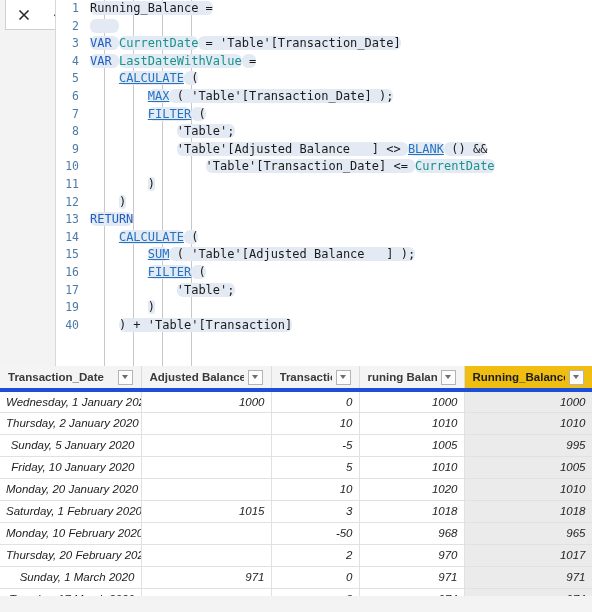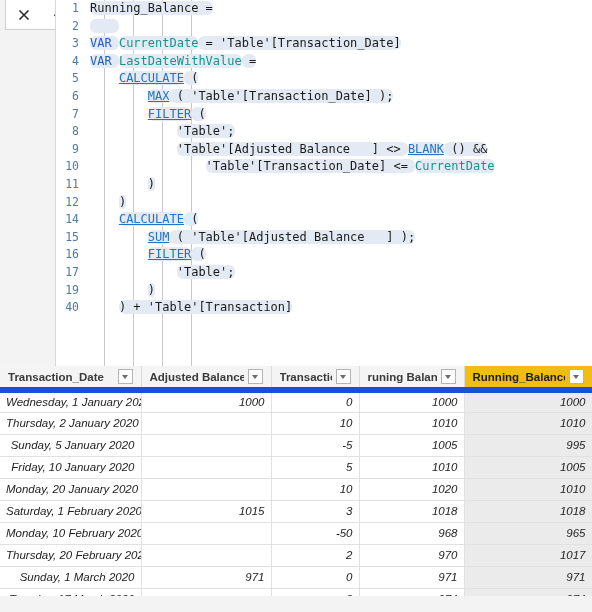--- a/index.html
+++ b/index.html
@@ -86,21 +86,21 @@
   }
   table.grid th {
     background: #f4f4f4;
     color: #3a3a3a;
     font-family: "Liberation Sans", sans-serif;
     font-size: 11.5px;
     font-weight: bold;
     height: 24px;
     padding: 0 8px;
     border-right: 1px solid #dcdcdc;
-    border-bottom: 6px solid #1d4ed8;
+    border-bottom: 4px solid #1d4ed8;
     text-align: center;
     vertical-align: middle;
     position: relative;
   }
   table.grid th.hl { background: #efbe11; color: #1c1c1c; margin-top: 27px; }
   .th-inner { display: flex; align-items: center; justify-content: space-between; gap: 4px; }
   .th-label { overflow: hidden; text-overflow: clip; white-space: nowrap; }
   .filter-btn {
     flex: 0 0 auto;
     width: 15px; height: 15px;
@@ -170,20 +170,21 @@
           <div class="ed-row"><div class="gutter">3</div><div class="code"><span class="kw sel">VAR </span><span class="var sel">CurrentDate</span><span class="txt sel"> = 'Table'[Transaction_Date]</span></div></div>
           <div class="ed-row"><div class="gutter">4</div><div class="code"><span class="kw sel">VAR </span><span class="var sel">LastDateWithValue</span><span class="txt sel"> =</span></div></div>
           <div class="ed-row"><div class="gutter">5</div><div class="code"><span class="txt">    </span><span class="fn sel">CALCULATE</span><span class="txt sel"> (</span></div></div>
           <div class="ed-row"><div class="gutter">6</div><div class="code"><span class="txt">        </span><span class="fn sel">MAX</span><span class="txt sel"> ( 'Table'[Transaction_Date] );</span></div></div>
           <div class="ed-row"><div class="gutter">7</div><div class="code"><span class="txt">        </span><span class="fn sel">FILTER</span><span class="txt sel"> (</span></div></div>
           <div class="ed-row"><div class="gutter">8</div><div class="code"><span class="txt">            </span><span class="txt sel">'Table';</span></div></div>
           <div class="ed-row"><div class="gutter">9</div><div class="code"><span class="txt">            </span><span class="txt sel">'Table'[Adjusted Balance   ] &lt;&gt; </span><span class="fn sel">BLANK</span><span class="txt sel"> () &amp;&amp;</span></div></div>
           <div class="ed-row"><div class="gutter">10</div><div class="code"><span class="txt">                </span><span class="txt sel">'Table'[Transaction_Date] &lt;= </span><span class="var sel">CurrentDate</span></div></div>
           <div class="ed-row"><div class="gutter">11</div><div class="code"><span class="txt">        </span><span class="txt sel">)</span></div></div>
           <div class="ed-row"><div class="gutter">12</div><div class="code"><span class="txt">    </span><span class="txt sel">)</span></div></div>
+          <div class="ed-row"><div class="gutter">13</div><div class="code"><span class="kw sel">RETURN</span></div></div>
           <div class="ed-row"><div class="gutter">14</div><div class="code"><span class="txt">    </span><span class="fn sel">CALCULATE</span><span class="txt sel"> (</span></div></div>
           <div class="ed-row"><div class="gutter">15</div><div class="code"><span class="txt">        </span><span class="fn sel">SUM</span><span class="txt sel"> ( 'Table'[Adjusted Balance   ] );</span></div></div>
           <div class="ed-row"><div class="gutter">16</div><div class="code"><span class="txt">        </span><span class="fn sel">FILTER</span><span class="txt sel"> (</span></div></div>
           <div class="ed-row"><div class="gutter">17</div><div class="code"><span class="txt">            </span><span class="txt sel">'Table';</span></div></div>
           <div class="ed-row"><div class="gutter">19</div><div class="code"><span class="txt">        </span><span class="txt sel">)</span></div></div>
           <div class="ed-row"><div class="gutter">40</div><div class="code"><span class="txt">    </span><span class="txt sel">) + 'Table'[Transaction]</span></div></div>
         </div>
     </div>
   </div>
 

